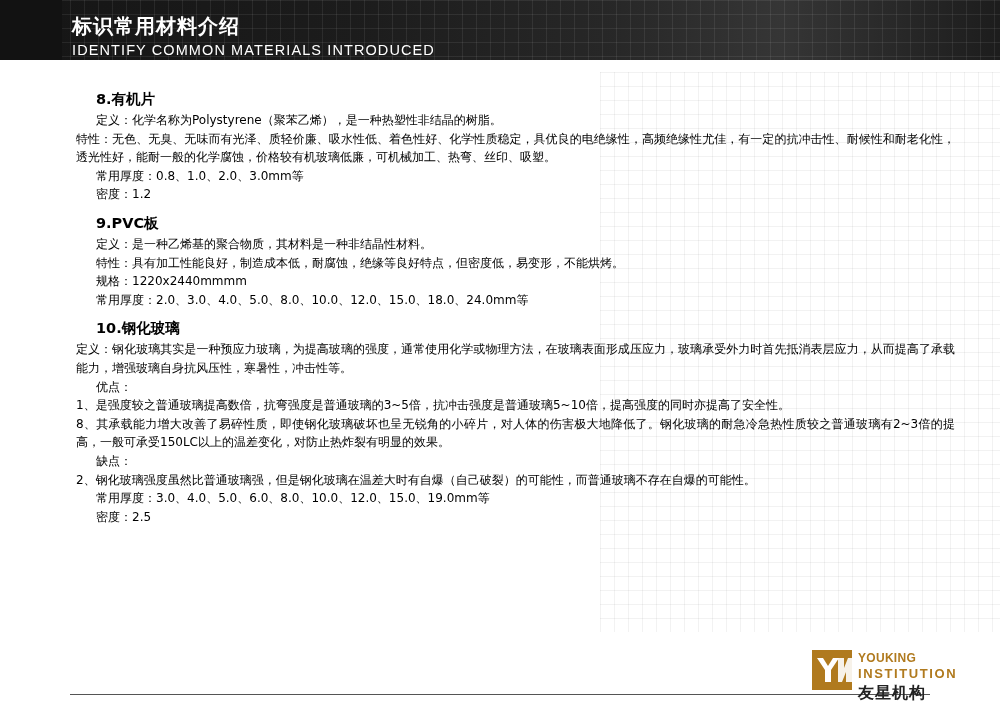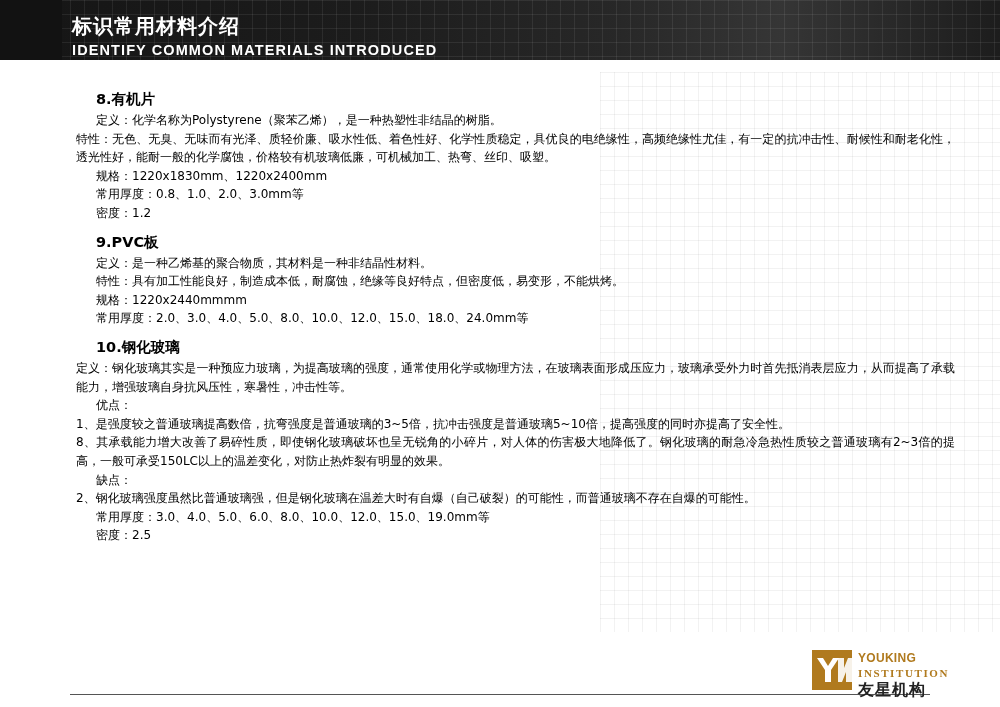--- a/index.html
+++ b/index.html
@@ -57,21 +57,21 @@
   #header-title-cn {
     top: 13px;
     font-size: 20px;
     font-weight: bold;
     letter-spacing: 1px;
     font-family: "DejaVu Sans", "Liberation Sans", sans-serif;
   }
   #header-title-en {
     top: 42px;
     font-size: 14.5px;
-    font-weight: bold;
+    font-weight: normal;
     letter-spacing: 1.1px;
     font-family: "Liberation Sans", sans-serif;
   }
 
   
   #body-area {
     position: absolute;
     left: 0; top: 72px;
     width: 1000px;
     height: 635px;
@@ -144,26 +144,26 @@
   }
   #logo-en {
     font-size: 12px;
     font-weight: bold;
     color: #b07a1e;
     letter-spacing: 0.3px;
     line-height: 1.15;
     font-family: "Liberation Sans", sans-serif;
   }
   #logo-en2 {
-    font-size: 11px;
+    font-size: 13px;
     font-weight: bold;
     color: #b07a1e;
     letter-spacing: 1.6px;
     line-height: 1.3;
-    font-family: Liberation Serif, serif;
+    font-family: Liberation Sans, sans-serif;
   }
   #logo-cn {
     font-size: 16px;
     font-weight: bold;
     color: #222222;
     letter-spacing: 1px;
     line-height: 1.2;
     font-family: "DejaVu Sans", "Liberation Sans", sans-serif;
   }
 </style>
@@ -182,21 +182,20 @@
 
   <div id="body-area">
     <div id="bg-grid"></div>
 
     <div id="content">
 
       <div class="section">
         <div class="sec-title">8.有机片</div>
         <p class="para ind1">定义：化学名称为Polystyrene（聚苯乙烯），是一种热塑性非结晶的树脂。</p>
         <p class="para hang">特性：无色、无臭、无味而有光泽、质轻价廉、吸水性低、着色性好、化学性质稳定，具优良的电绝缘性，高频绝缘性尤佳，有一定的抗冲击性、耐候性和耐老化性，透光性好，能耐一般的化学腐蚀，价格较有机玻璃低廉，可机械加工、热弯、丝印、吸塑。</p>
-        <p class="para ind1">规格：1220x1830mm、1220x2400mm</p>
         <p class="para ind1">常用厚度：0.8、1.0、2.0、3.0mm等</p>
         <p class="para ind1">密度：1.2</p>
       </div>
 
       <div class="section">
         <div class="sec-title">9.PVC板</div>
         <p class="para ind1">定义：是一种乙烯基的聚合物质，其材料是一种非结晶性材料。</p>
         <p class="para ind1">特性：具有加工性能良好，制造成本低，耐腐蚀，绝缘等良好特点，但密度低，易变形，不能烘烤。</p>
         <p class="para ind1">规格：1220x2440mmmm</p>
         <p class="para ind1">常用厚度：2.0、3.0、4.0、5.0、8.0、10.0、12.0、15.0、18.0、24.0mm等</p>

